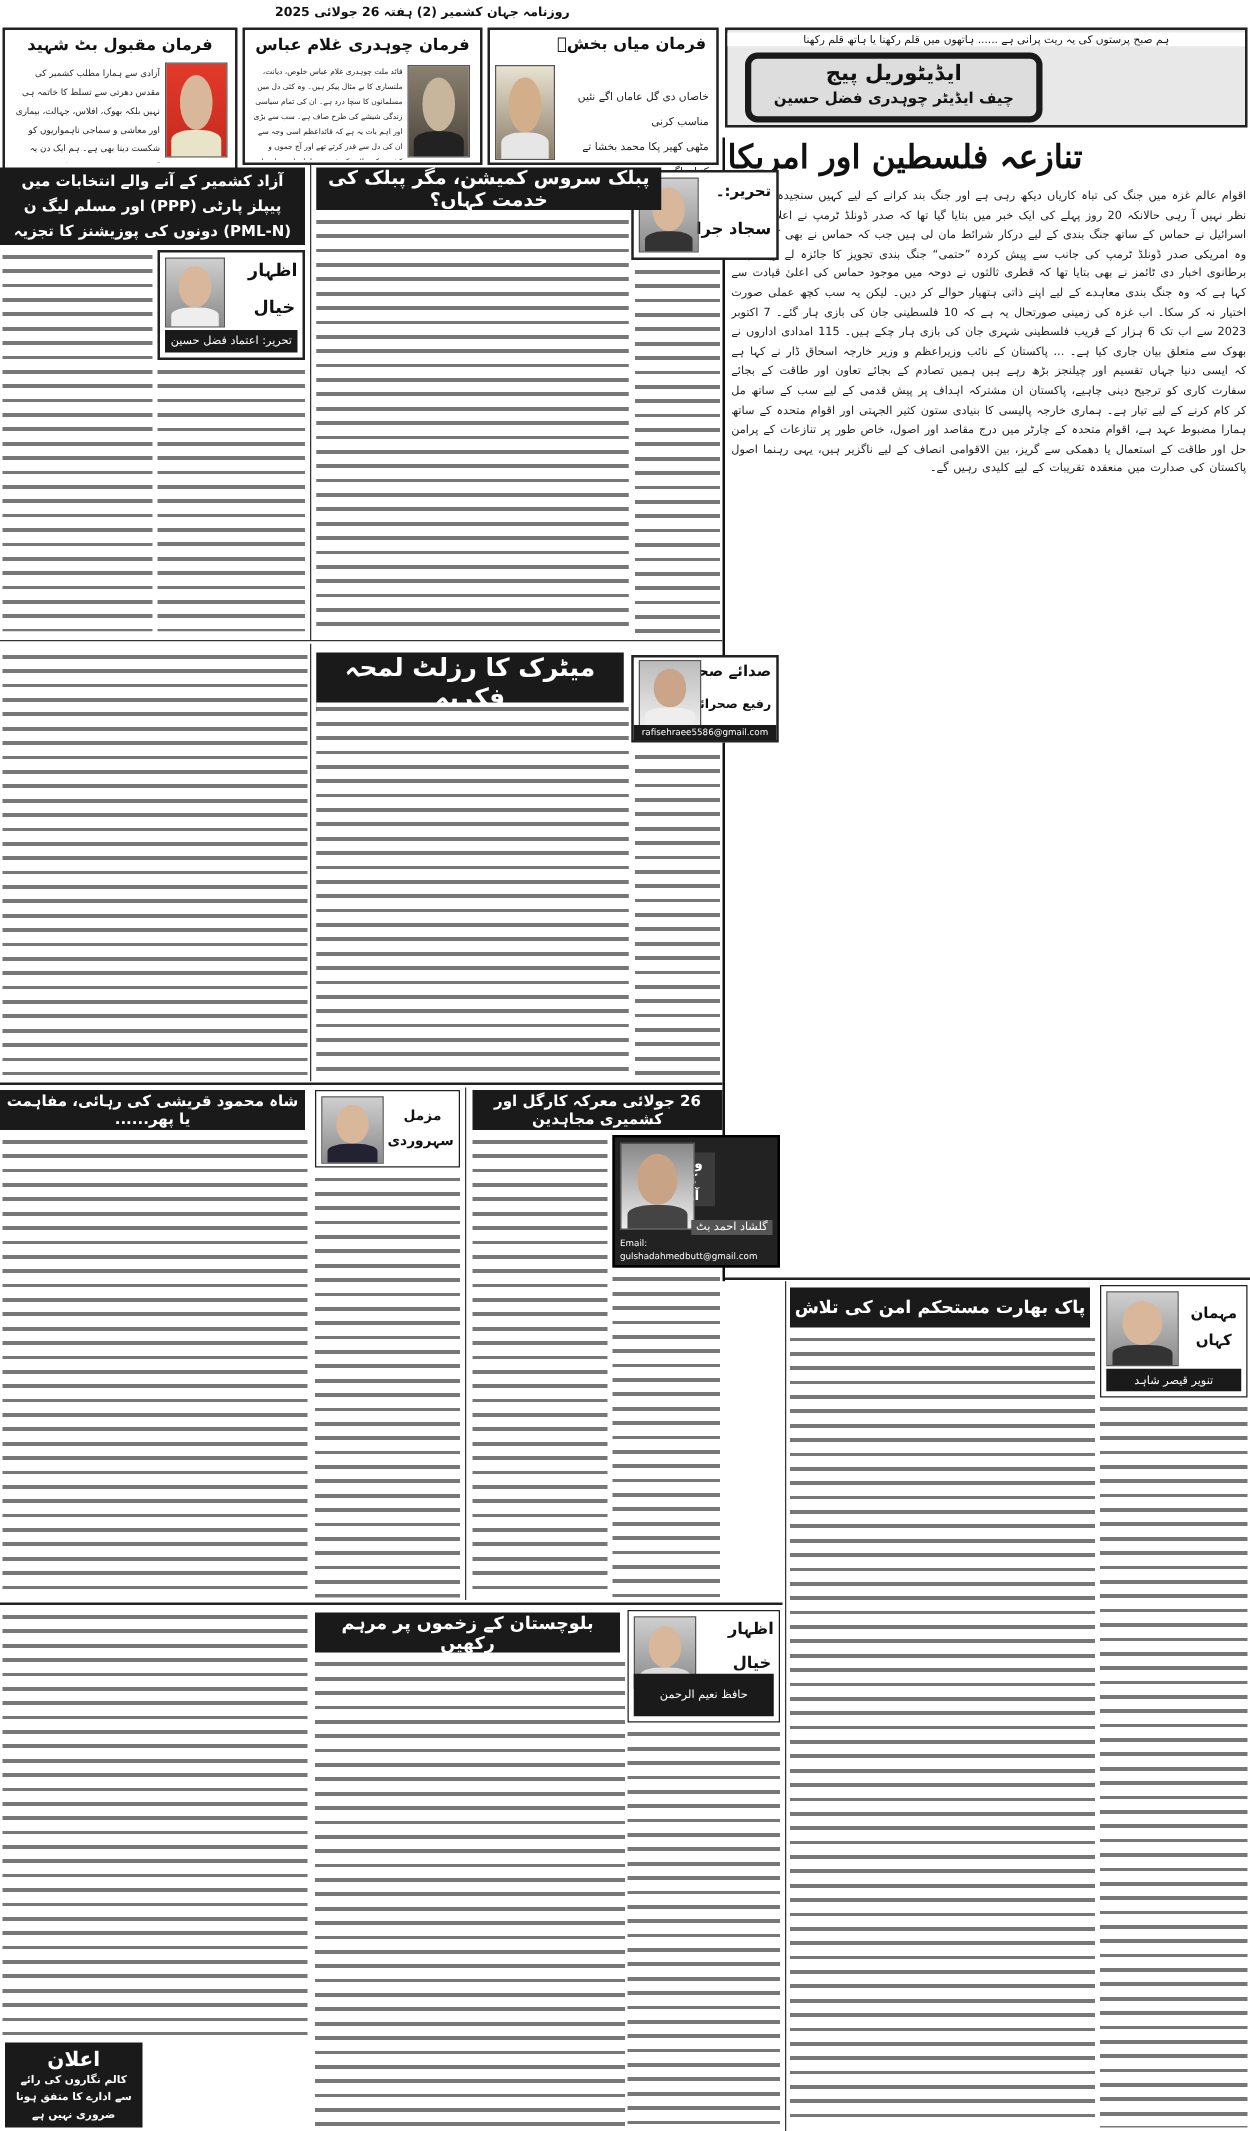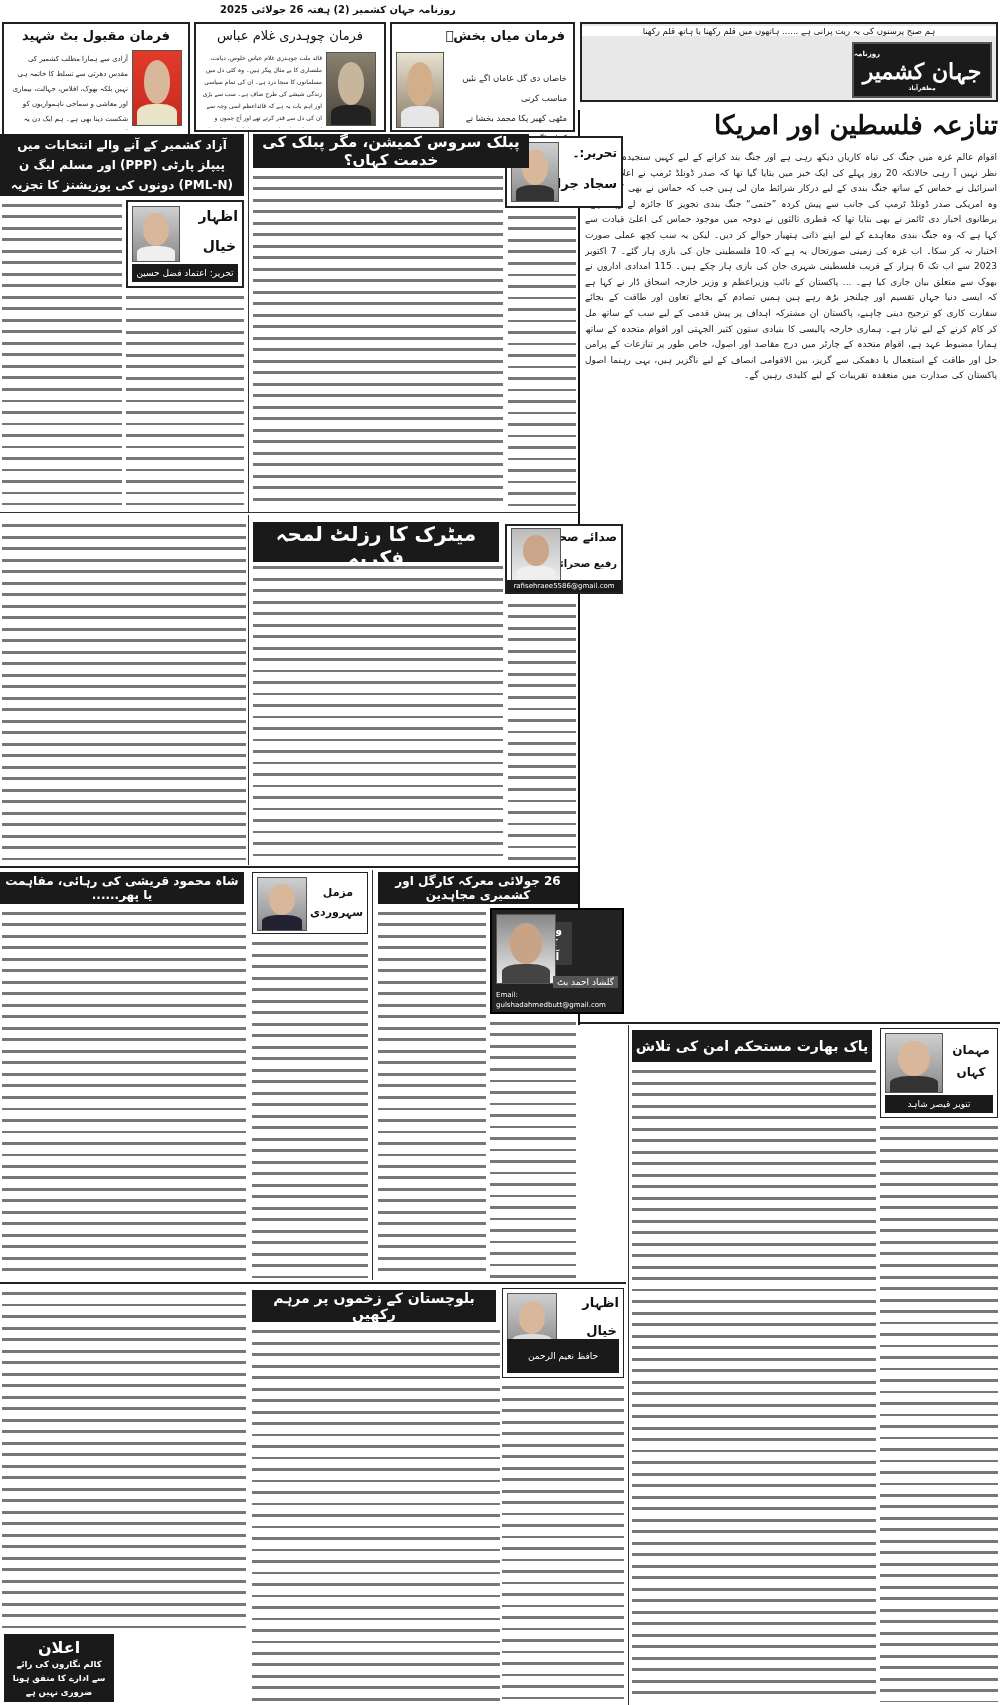--- a/index.html
+++ b/index.html
@@ -26,47 +26,46 @@
 
 <div class="box" style="top:22px;left:2px;width:188px;height:116px">
   <div style="font-size:13px;font-weight:bold;text-align:center;margin-top:4px">فرمان مقبول بٹ شہید</div>
   <div class="photo" style="right:6px;top:26px;width:50px;height:76px;background:linear-gradient(#e23a2a,#c62a1f)">
       <div class="face"></div>
       <div class="suit" style="background:#e9e4c8"></div>
     </div>
   <div class="quote" style="right:60px;left:4px;top:28px;height:78px;font-size:7px;line-height:15px;overflow:hidden">آزادی سے ہمارا مطلب کشمیر کی مقدس دھرتی سے تسلط کا خاتمہ ہی نہیں بلکہ بھوک، افلاس، جہالت، بیماری اور معاشی و سماجی ناہمواریوں کو شکست دینا بھی ہے۔ ہم ایک دن یہ آزادی حاصل کر کے رہیں گے۔</div>
 </div>
 <div class="box" style="top:22px;left:194px;width:192px;height:110px">
-  <div style="font-size:13px;font-weight:normal;text-align:center;margin-top:4px">فرمان چوہدری غلام عباس</div>
+  <div style="font-size:13px;font-weight:bold;text-align:center;margin-top:4px">فرمان چوہدری غلام عباس</div>
   <div class="photo" style="right:8px;top:28px;width:50px;height:74px;background:linear-gradient(#8a8070,#4d463c)">
       <div class="face" style="background:#c7b69c"></div>
       <div class="suit" style="background:#222"></div>
     </div>
   <div class="quote" style="right:62px;left:4px;top:28px;height:76px;font-size:6px;line-height:12px;overflow:hidden">قائد ملت چوہدری غلام عباس خلوص، دیانت، ملنساری کا بے مثال پیکر ہیں۔ وہ کئی دل میں مسلمانوں کا سچا درد ہے۔ ان کی تمام سیاسی زندگی شیشے کی طرح صاف ہے۔ سب سے بڑی اور اہم بات یہ ہے کہ قائداعظم اسی وجہ سے ان کی دل سے قدر کرتے تھے اور آج جموں و کشمیر کے علاوہ کروڑوں مسلمان ان پر اعتماد کرتے ہیں</div>
 </div>
 <div class="box" style="top:22px;left:390px;width:185px;height:110px">
   <div style="font-size:13px;font-weight:bold;text-align:right;margin:4px 8px 0 0">فرمان میاں بخشؒ</div>
   <div class="photo" style="left:4px;top:28px;width:48px;height:76px;background:linear-gradient(#e9e2d0,#8a7c68)">
       <div class="face" style="background:#d2ae8a"></div>
       <div class="suit" style="background:#e6e6e6"></div>
     </div>
   <div class="quote" style="right:6px;left:56px;top:44px;height:50px;font-size:8.5px;line-height:20px;white-space:pre-line">خاصاں دی گل عاماں اگے نئیں مناسب کرنی
 مٹھی کھیر پکا محمد بخشا تے کتیاں اگے دھرنی</div>
 </div>
 
 <div class="box" style="top:22px;left:580px;width:418px;height:80px;background:#e8e8e8">
   <div style="position:absolute;top:2px;right:0;left:0;text-align:center;font-size:8.5px;background:#fff">ہم صبح پرستوں کی یہ ریت پرانی ہے ...... ہاتھوں میں قلم رکھنا یا ہاتھ قلم رکھنا</div>
-  <div class="blk" style="position:absolute;right:4px;top:18px;width:140px;height:56px;flex-direction:column;border:2px solid #555">
-    <span style="font-size:7px;align-self:flex-end;margin-right:10px">روزنامہ</span>
-    <span style="font-size:22px;font-family:'DejaVu Serif',serif">جہان کشمیر</span>
-    <span style="font-size:6px">مظفرآباد</span>
+  <div style="position:absolute;right:162px;top:18px;width:238px;height:56px;border:5px solid #1a1a1a;border-radius:10px;background:#ddd;text-align:center">
+    <div style="font-size:17px;font-weight:bold;margin-top:2px">ایڈیٹوریل پیج</div>
+    <div style="font-size:12px;font-weight:bold;margin-top:2px">چیف ایڈیٹر چوہدری فضل حسین</div>
   </div>
 </div>
 
-<div style="position:absolute;top:110px;left:582px;width:416px;text-align:right;font-size:26px;font-weight:bold;font-family:'DejaVu Serif',serif">تنازعہ فلسطین اور امریکا</div>
+<div style="position:absolute;top:110px;left:582px;width:416px;text-align:left;font-size:26px;font-weight:bold;font-family:'DejaVu Serif',serif">تنازعہ فلسطین اور امریکا</div>
 <div class="txt" style="top:150px;left:585px;width:412px;height:860px;font-size:9px;line-height:15.6px">اقوام عالم غزہ میں جنگ کی تباہ کاریاں دیکھ رہی ہے اور جنگ بند کرانے کے لیے کہیں سنجیدہ کارروائی نظر نہیں آ رہی حالانکہ 20 روز پہلے کی ایک خبر میں بتایا گیا تھا کہ صدر ڈونلڈ ٹرمپ نے اعلان کیا ہے اسرائیل نے حماس کے ساتھ جنگ بندی کے لیے درکار شرائط مان لی ہیں جب کہ حماس نے بھی کہا تھا کہ وہ امریکی صدر ڈونلڈ ٹرمپ کی جانب سے پیش کردہ ”حتمی“ جنگ بندی تجویز کا جائزہ لے رہی ہے۔ برطانوی اخبار دی ٹائمز نے بھی بتایا تھا کہ قطری ثالثوں نے دوحہ میں موجود حماس کی اعلیٰ قیادت سے کہا ہے کہ وہ جنگ بندی معاہدے کے لیے اپنے ذاتی ہتھیار حوالے کر دیں۔ لیکن یہ سب کچھ عملی صورت اختیار نہ کر سکا۔ اب غزہ کی زمینی صورتحال یہ ہے کہ 10 فلسطینی جان کی بازی ہار گئے۔ 7 اکتوبر 2023 سے اب تک 6 ہزار کے قریب فلسطینی شہری جان کی بازی ہار چکے ہیں۔ 115 امدادی اداروں نے بھوک سے متعلق بیان جاری کیا ہے۔ ... پاکستان کے نائب وزیراعظم و وزیر خارجہ اسحاق ڈار نے کہا ہے کہ ایسی دنیا جہاں تقسیم اور چیلنجز بڑھ رہے ہیں ہمیں تصادم کے بجائے تعاون اور طاقت کے بجائے سفارت کاری کو ترجیح دینی چاہیے، پاکستان ان مشترکہ اہداف پر پیش قدمی کے لیے سب کے ساتھ مل کر کام کرنے کے لیے تیار ہے۔ ہماری خارجہ پالیسی کا بنیادی ستون کثیر الجہتی اور اقوام متحدہ کے ساتھ ہمارا مضبوط عہد ہے، اقوام متحدہ کے چارٹر میں درج مقاصد اور اصول، خاص طور پر تنازعات کے پرامن حل اور طاقت کے استعمال یا دھمکی سے گریز، بین الاقوامی انصاف کے لیے ناگزیر ہیں، یہی رہنما اصول پاکستان کی صدارت میں منعقدہ تقریبات کے لیے کلیدی رہیں گے۔</div>
 <div class="vr" style="top:110px;left:578px;height:915px;background:#111;width:2px"></div>
 
 <div class="box" style="top:136px;left:505px;width:118px;height:72px">
   <div style="position:absolute;right:4px;top:8px;font-size:12px;font-weight:bold">تحریر:۔</div>
   <div style="position:absolute;right:4px;top:38px;font-size:13px;font-weight:bold">سجاد جرال</div>
   <div class="photo" style="left:4px;top:4px;width:48px;height:60px">
       <div class="face"></div>
       <div class="suit"></div>
     </div>

